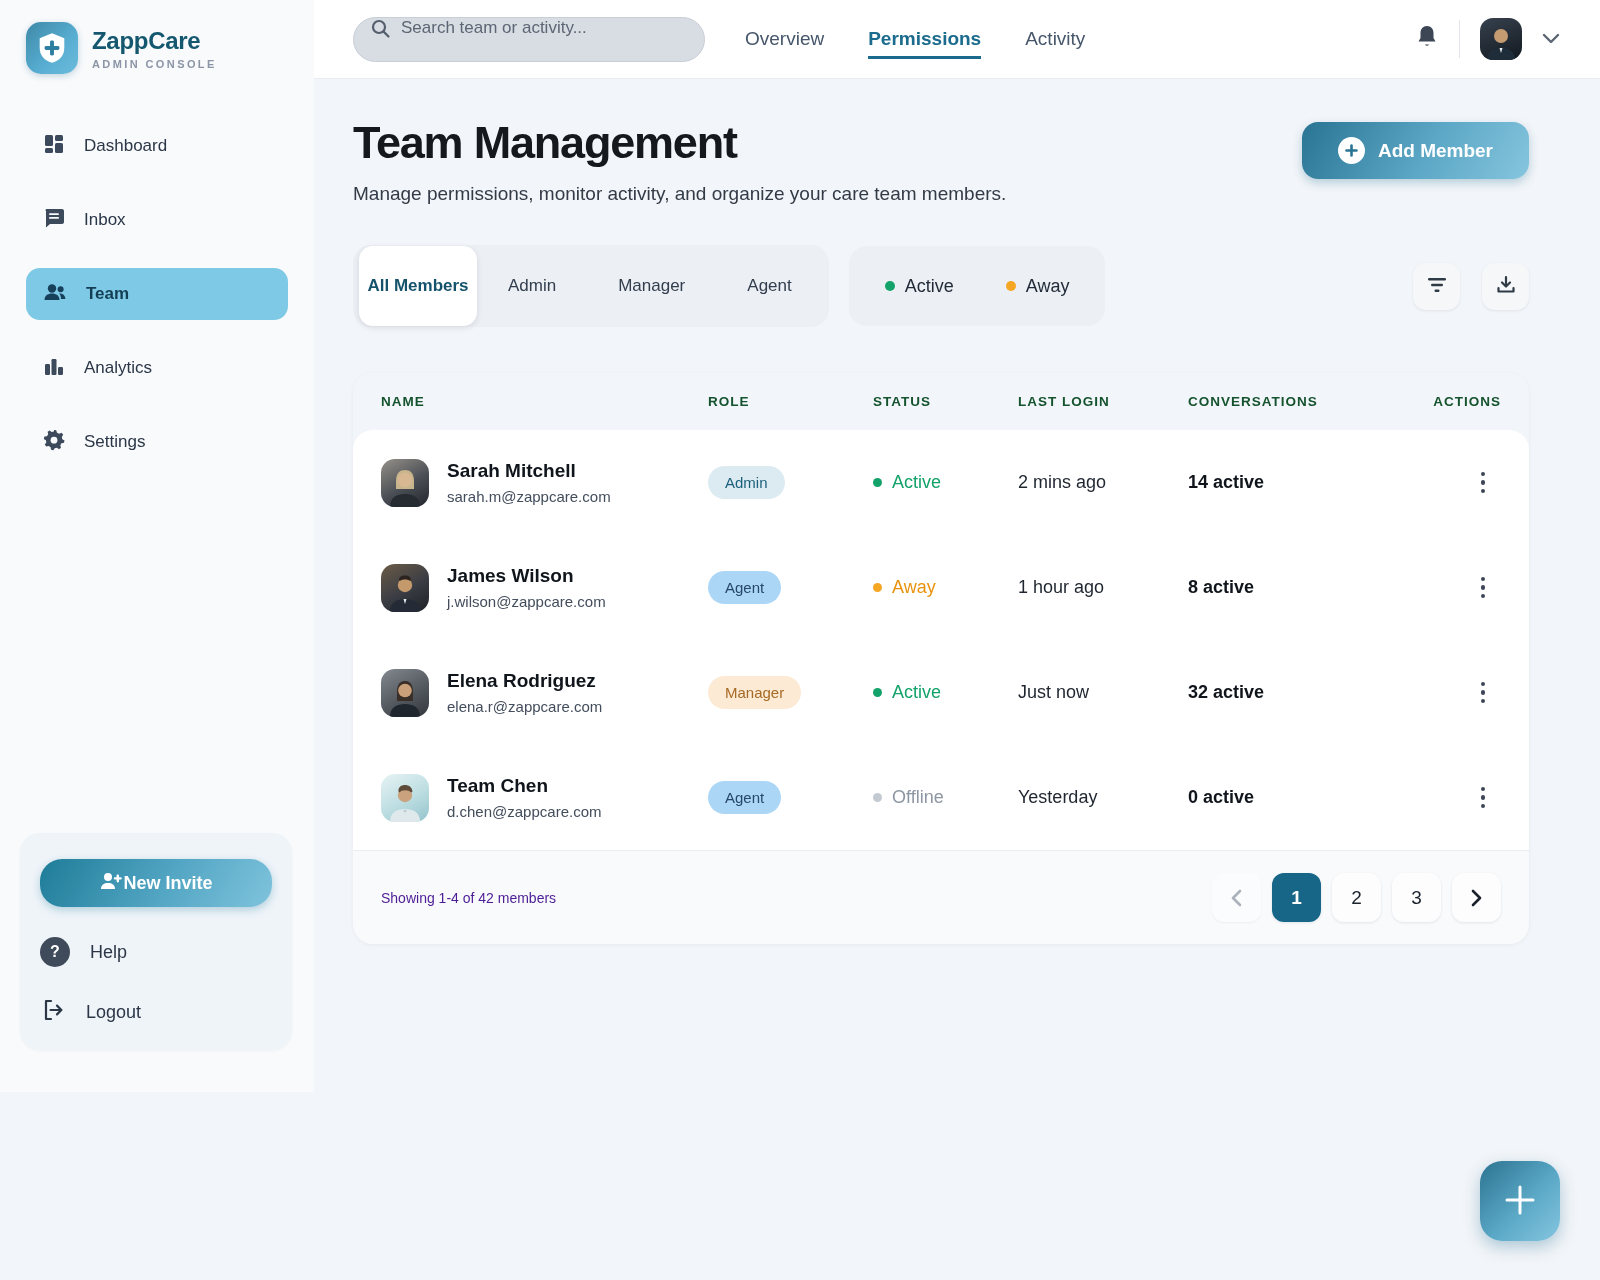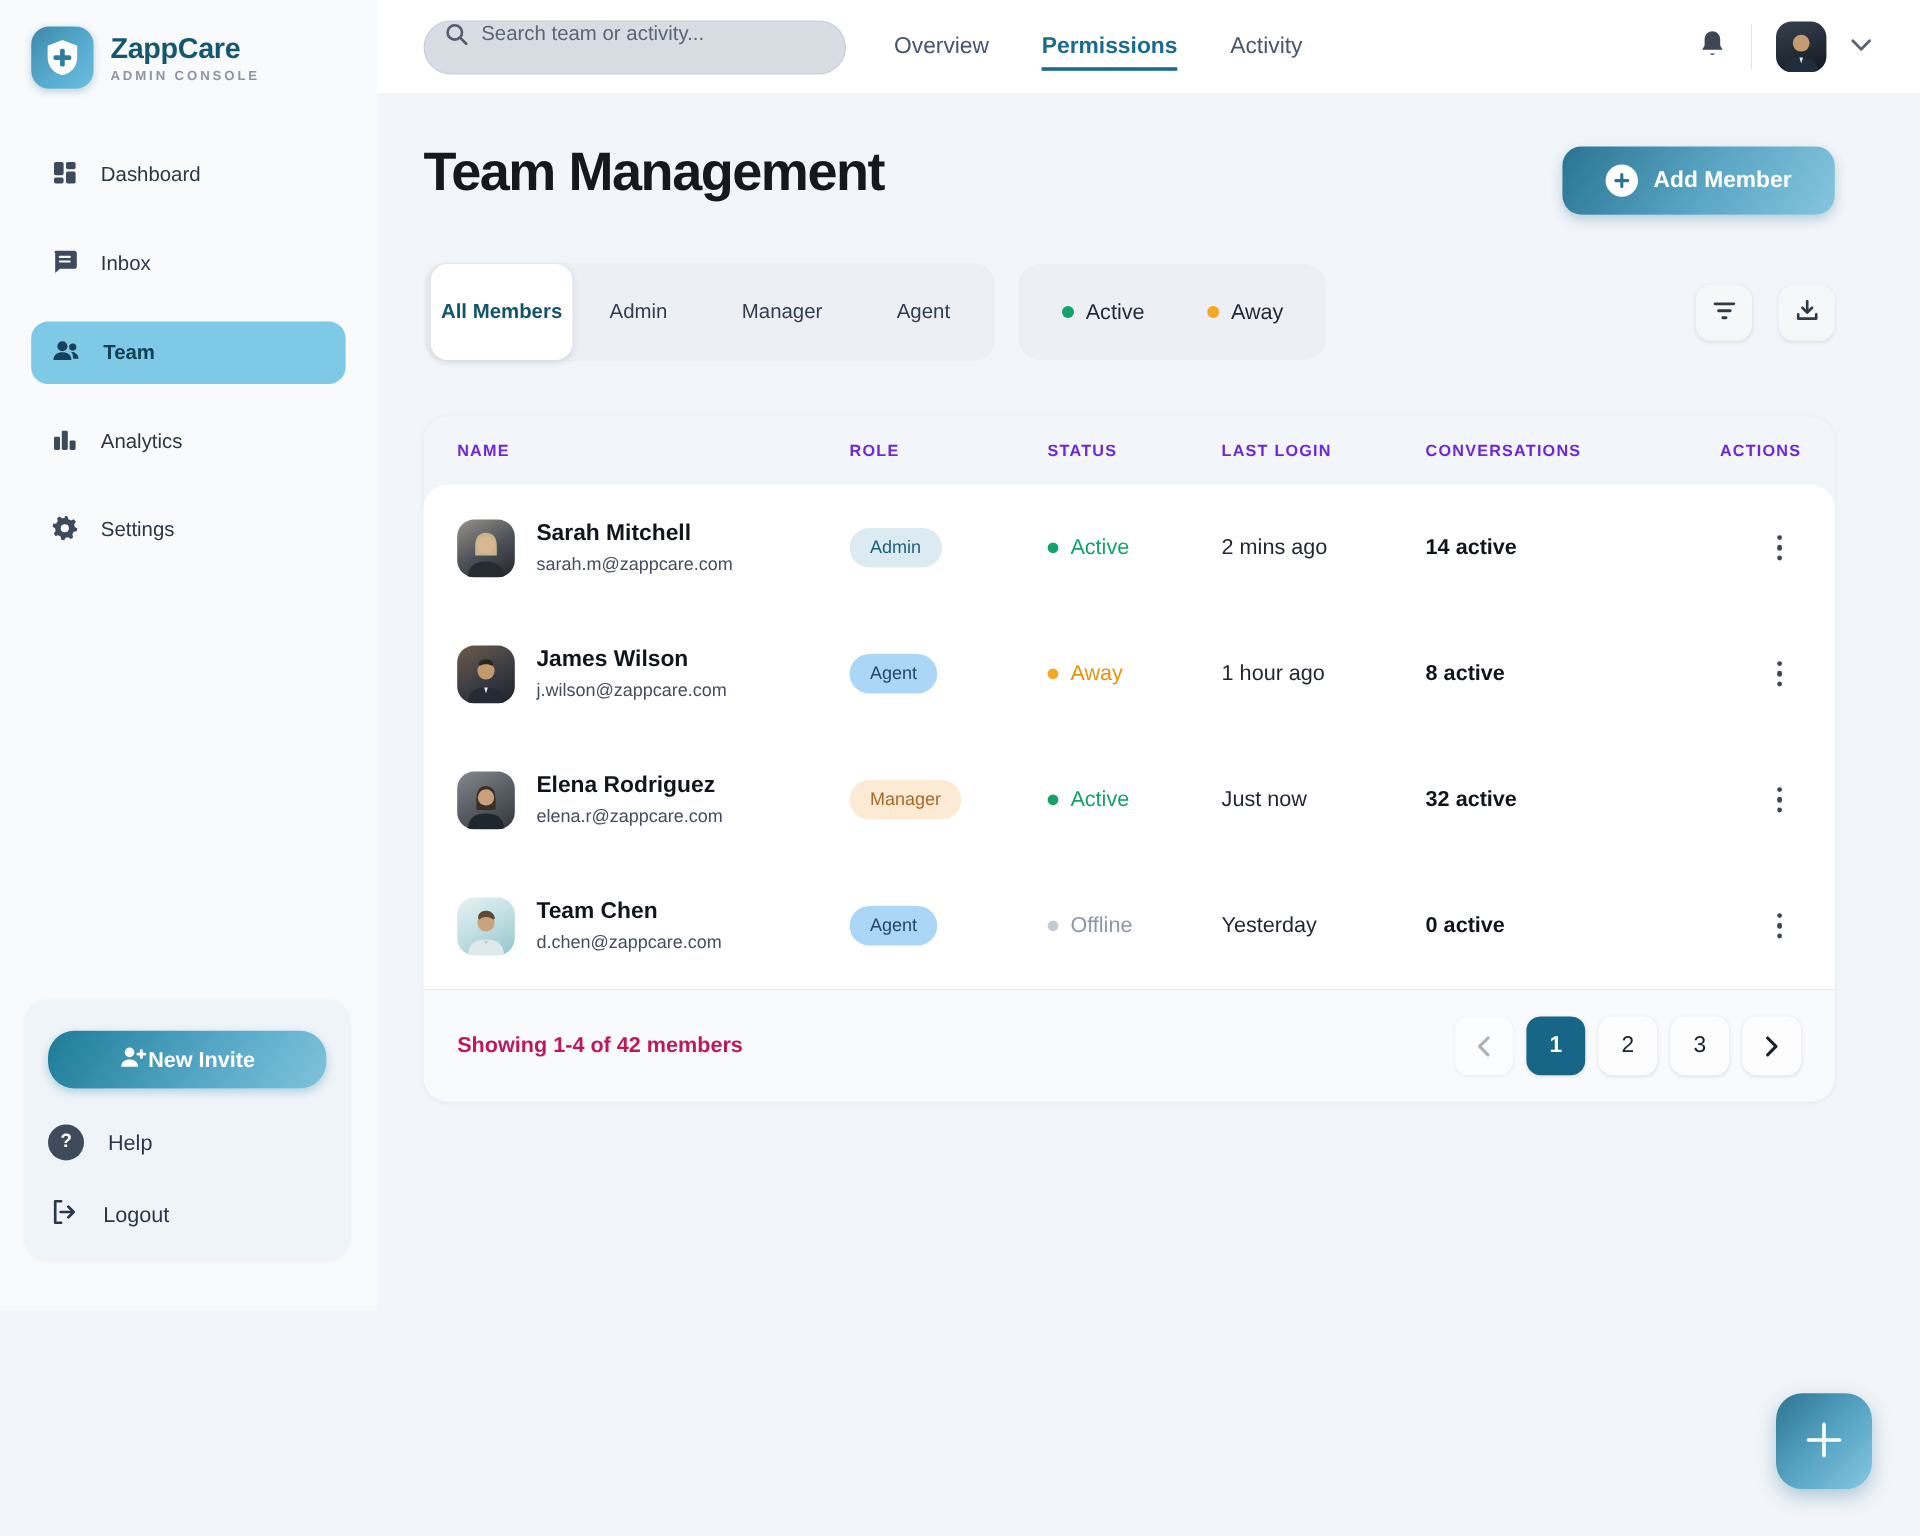--- a/index.html
+++ b/index.html
@@ -121,21 +121,21 @@
   .icon-btn {
     width:47px; height:47px; border-radius:13px; border:none; cursor:pointer;
     background:#f5f7f9; box-shadow:0 1px 3px rgba(16,24,40,.08);
     display:flex; align-items:center; justify-content:center;
   }
 
   
   .table-card { margin-top:46px; border-radius:20px; box-shadow:0 1px 4px rgba(16,24,40,.05); }
   .tgrid { display:grid; grid-template-columns:327px 165px 145px 170px 234px 1fr; padding:0 28px; align-items:center; }
   .thead { height:57px; }
-  .th { font-size:13.5px; font-weight:700; letter-spacing:1px; color:#6d28d9; }
+  .th { font-size:13.5px; font-weight:700; letter-spacing:1px; color:#14532d; }
   .th.right { justify-self:end; }
   .tbody { background:#fff; border-radius:20px 20px 0 0; }
   .trow { height:105px; }
   .cell-name { display:flex; align-items:center; gap:18px; }
   .avatar {
     width:48px; height:48px; border-radius:14px; overflow:hidden; flex-shrink:0;
     display:flex; align-items:flex-end; justify-content:center;
   }
   .avatar-1 { background:linear-gradient(150deg,#97928a 0%,#4a4e55 55%,#23262c 100%); }
   .avatar-2 { background:linear-gradient(150deg,#6b5c47 0%,#3a3c44 55%,#1e2127 100%); }
@@ -156,21 +156,21 @@
   .status-offline { color:#8d97a3; } .status-offline .dot { background:#c3cad2; }
   .login-cell { font-size:18px; color:#1f2630; }
   .conv-cell { font-size:18px; font-weight:700; color:#10151c; }
   .kebab { justify-self:end; padding-right:16px; cursor:pointer; display:flex; flex-direction:column; gap:4px; }
   .kebab i { width:4.5px; height:4.5px; border-radius:50%; background:#3c4654; display:block; }
 
   .tfoot {
     background:#f8fafc; border-top:1px solid #eaeef3; border-radius:0 0 20px 20px;
     height:94px; display:flex; align-items:center; padding:0 28px;
   }
-  .showing { font-size:18px; color:#be185d;font-weight:bold; }
+  .showing { font-size:14px; color:#4c1d95; }
   .pager { margin-left:auto; display:flex; gap:11px; }
   .page-btn {
     width:49px; height:49px; border:none; border-radius:12px; cursor:pointer;
     background:#fdfdfe; box-shadow:0 1px 3px rgba(16,24,40,.09);
     font-size:19px; color:#1b222c; font-family:inherit;
     display:flex; align-items:center; justify-content:center;
   }
   .page-btn.active { background:#176687; color:#fff; font-weight:600; }
   .page-btn.prev { color:#aab2bc; background:#fbfcfd; box-shadow:0 1px 2px rgba(16,24,40,.05); }
 
@@ -322,20 +322,21 @@
           <path d="M2 2 L9 9 L16 2"></path>
         </svg>
       </span>
     </div>
   </header>
 
   <div class="content">
     <div class="page-head">
       <div>
         <h1 class="page-title">Team Management</h1>
+        <p class="page-subtitle">Manage permissions, monitor activity, and organize your care team members.</p>
       </div>
       <button class="add-member-btn">
         <span class="plus-circle">
           <svg width="13" height="13" viewBox="0 0 13 13" fill="none" stroke="#2a7493" stroke-width="2.6" stroke-linecap="round">
             <path d="M6.5 1.5 V11.5 M1.5 6.5 H11.5"></path>
           </svg>
         </span>
         <span>Add Member</span>
       </button>
     </div>

